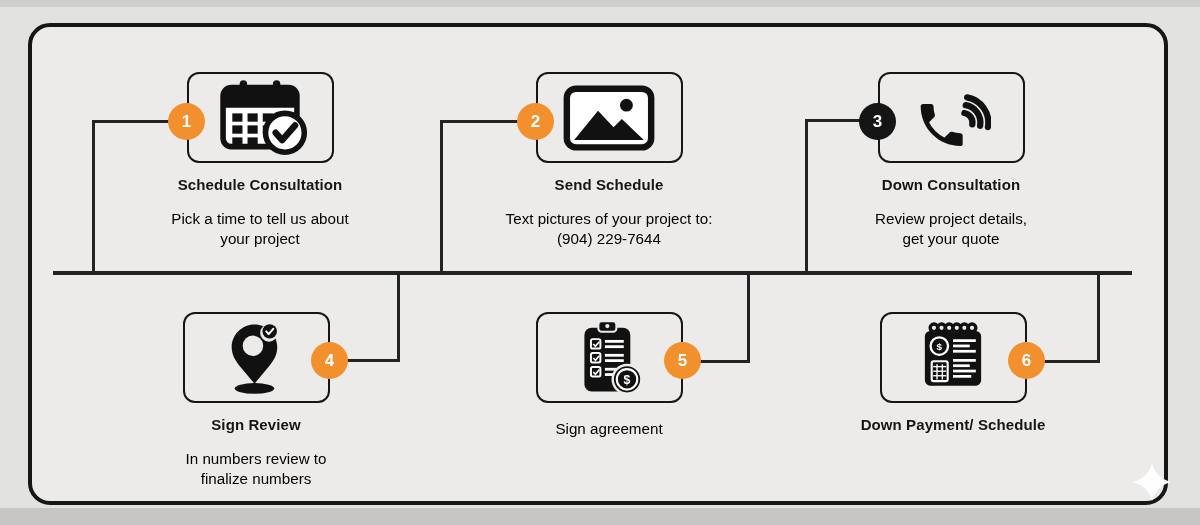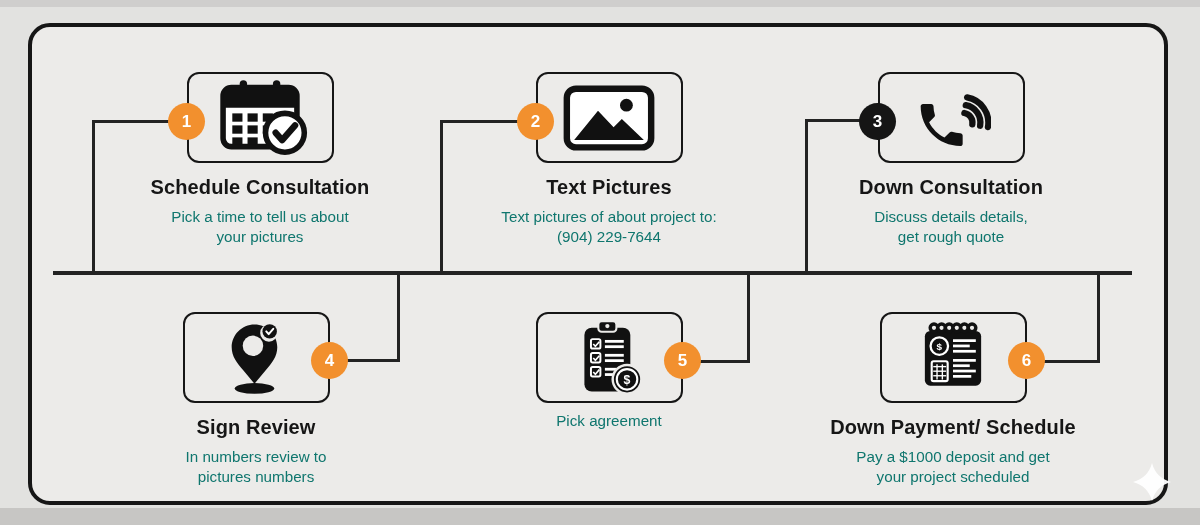--- a/index.html
+++ b/index.html
@@ -20,22 +20,22 @@
   .step.r1{top:72px;} .step.r2{top:312px;}
   .s1{left:110px;} .s2{left:459px;} .s3{left:801px;} .s4{left:106px;} .s5{left:459px;} .s6{left:803px;}
   .card{position:relative;margin:0 auto;width:147px;height:91px;border:2.5px solid var(--ink);
         border-radius:12px;background:var(--panel-bg);display:flex;align-items:center;justify-content:center;}
   .badge{position:absolute;width:37px;height:37px;border-radius:50%;background:var(--accent);
          color:#fff;display:flex;align-items:center;justify-content:center;
          font-weight:bold;font-size:17px;z-index:5;}
   .badge.bL{left:58px;top:31px;}
   .badge.bR{left:205px;top:30px;}
   .badge.dark{background:var(--badge-dark);}
-  .title{margin-top:13px;font-size:20px;font-weight:bold;color:var(--ink);letter-spacing:.1px;}
-  .desc{margin-top:8px;font-size:15.2px;line-height:20px;color:#0f766e;}
+  .title{margin-top:13px;font-size:15px;font-weight:bold;color:var(--ink);letter-spacing:.1px;}
+  .desc{margin-top:16px;font-size:15.2px;line-height:20px;color:#000000;}
   .icon svg{display:block;}
   .sparkle{position:absolute;left:1132px;top:462px;z-index:6;}
 </style>
 </head>
 <body>
 
 <div id="stage">
   <div class="band top"></div>
   <div class="band bottom"></div>
   <div class="panel"></div>
@@ -75,78 +75,78 @@
           </g>
           <circle cx="79" cy="57" r="21" fill="#fff" stroke="#111" stroke-width="6"></circle>
           <path d="M69 57 l7 8 l14 -16" stroke="#111" stroke-width="7" fill="none" stroke-linecap="round" stroke-linejoin="round"></path>
         </svg>
       </span>
     </div>
     <div class="badge bL">
         <span>1</span>
       </div>
     <h3 class="title">Schedule Consultation</h3>
-    <p class="desc"><span>Pick a time to tell us about</span><br><span>your pictures</span></p>
+    <p class="desc"><span>Pick a time to tell us about</span><br><span>your project</span></p>
   </section>
 
   <section class="step r1 s2">
     <div class="card">
       <span class="icon">
         <svg width="96" height="66" viewBox="0 0 100 72">
           <rect x="4" y="4" width="92" height="64" rx="10" fill="#fff" stroke="#111" stroke-width="7"></rect>
           <circle cx="69" cy="22" r="7" fill="#111"></circle>
           <path d="M12 60 L38 28 L55 46 L64 37 L88 60 Z" fill="#111"></path>
         </svg>
       </span>
     </div>
     <div class="badge bL">
         <span>2</span>
       </div>
-    <h3 class="title">Text Pictures</h3>
-    <p class="desc"><span>Text pictures of about project to:</span><br><span>(904) 229-7644</span></p>
+    <h3 class="title">Send Schedule</h3>
+    <p class="desc"><span>Text pictures of your project to:</span><br><span>(904) 229-7644</span></p>
   </section>
 
   <section class="step r1 s3">
     <div class="card">
       <span class="icon">
         <svg width="80" height="70" viewBox="0 0 34 30">
           <path transform="translate(1,6)" fill="#111" d="M6.62 10.79c1.44 2.83 3.76 5.14 6.59 6.59l2.2-2.2c.27-.27.67-.36 1.02-.24 1.12.37 2.33.57 3.57.57.55 0 1 .45 1 1V20c0 .55-.45 1-1 1-9.39 0-17-7.61-17-17 0-.55.45-1 1-1h3.5c.55 0 1 .45 1 1 0 1.25.2 2.45.57 3.57.11.35.03.74-.25 1.02l-2.2 2.2z"></path>
           <g stroke="#111" stroke-width="2.7" fill="none" stroke-linecap="round">
             <path d="M22.73 12.86 A4.2 4.2 0 0 1 26.14 17.73"></path>
             <path d="M23.32 9.51 A7.6 7.6 0 0 1 29.49 18.32"></path>
             <path d="M23.91 6.17 A11 11 0 0 1 32.83 18.91"></path>
           </g>
         </svg>
       </span>
     </div>
     <div class="badge bL dark">
         <span>3</span>
       </div>
     <h3 class="title">Down Consultation</h3>
-    <p class="desc"><span>Discuss details details,</span><br><span>get rough quote</span></p>
+    <p class="desc"><span>Review project details,</span><br><span>get your quote</span></p>
   </section>
 
   <section class="step r2 s4">
     <div class="card">
       <span class="icon">
         <svg width="76" height="76" viewBox="0 0 100 100">
           <ellipse cx="48" cy="90" rx="26" ry="7" fill="#111"></ellipse>
           <path d="M48 6 C31.5 6 18 19.5 18 36 C18 48 25 57 33.5 66.5 L48 84 L62.5 66.5 C71 57 78 48 78 36 C78 19.5 64.5 6 48 6 Z" fill="#111"></path>
           <circle cx="46" cy="34" r="13.5" fill="#ecebe9"></circle>
           <circle cx="67" cy="17" r="11.5" fill="#ecebe9"></circle>
           <circle cx="68" cy="15" r="9.5" fill="#111"></circle>
           <path d="M63.5 15 l3.2 3.6 l6 -7" stroke="#fff" stroke-width="2.6" fill="none" stroke-linecap="round" stroke-linejoin="round"></path>
         </svg>
       </span>
     </div>
     <div class="badge bR">
         <span>4</span>
       </div>
     <h3 class="title">Sign Review</h3>
-    <p class="desc"><span>In numbers review to</span><br><span>pictures numbers</span></p>
+    <p class="desc"><span>In numbers review to</span><br><span>finalize numbers</span></p>
   </section>
 
   <section class="step r2 s5">
     <div class="card">
       <span class="icon">
         <svg width="82" height="82" viewBox="0 0 100 100">
           <rect x="20" y="13" width="56" height="78" rx="9" fill="#111"></rect>
           <rect x="37" y="5" width="22" height="13" rx="4" fill="#111" stroke="#ecebe9" stroke-width="2.5"></rect>
           <circle cx="48" cy="11" r="2.6" fill="#ecebe9"></circle>
           <g stroke="#fff" fill="none">
@@ -167,21 +167,21 @@
           </g>
           <circle cx="72" cy="76" r="17.5" fill="#111" stroke="#ecebe9" stroke-width="3"></circle>
           <circle cx="72" cy="76" r="12.5" fill="none" stroke="#fff" stroke-width="2.6"></circle>
           <text x="72" y="81.5" text-anchor="middle" fill="#fff" font-size="15" font-weight="bold" font-family="Liberation Sans, sans-serif">$</text>
         </svg>
       </span>
     </div>
     <div class="badge bR">
         <span>5</span>
       </div>
-    <p class="desc"><span>Pick agreement</span></p>
+    <p class="desc"><span>Sign agreement</span></p>
   </section>
 
   <section class="step r2 s6">
     <div class="card">
       <span class="icon">
         <svg width="84" height="73" viewBox="0 0 110 96">
           <rect x="18" y="13" width="74" height="72" rx="7" fill="#111"></rect>
           <g fill="#ecebe9" stroke="#111" stroke-width="4.5">
             <circle cx="30" cy="9" r="5"></circle>
               <circle cx="40" cy="9" r="5"></circle>
@@ -209,21 +209,20 @@
               <rect x="55" y="64" width="30" height="3.6"></rect>
             <rect x="55" y="71" width="24" height="3.6"></rect>
           </g>
         </svg>
       </span>
     </div>
     <div class="badge bR">
         <span>6</span>
       </div>
     <h3 class="title">Down Payment/ Schedule</h3>
-    <p class="desc"><span>Pay a $1000 deposit and get</span><br><span>your project scheduled</span></p>
   </section>
 
   <span class="sparkle">
     <svg width="40" height="40" viewBox="0 0 40 40">
       <path d="M20 1 Q24 16 39 20 Q24 24 20 39 Q16 24 1 20 Q16 16 20 1 Z" fill="rgba(255,255,255,0.95)"></path>
     </svg>
   </span>
 </div>
 
 </body></html>

